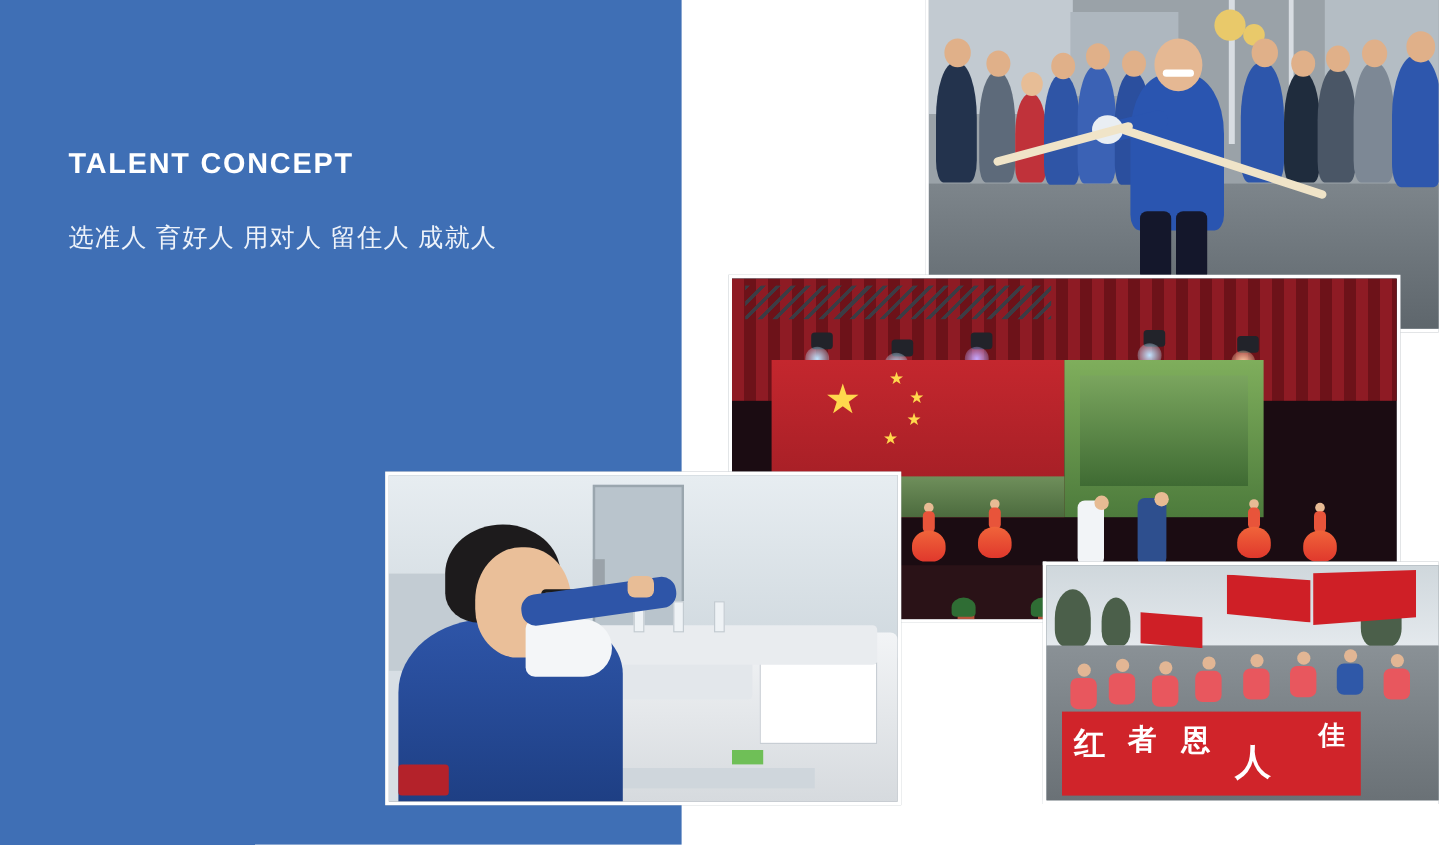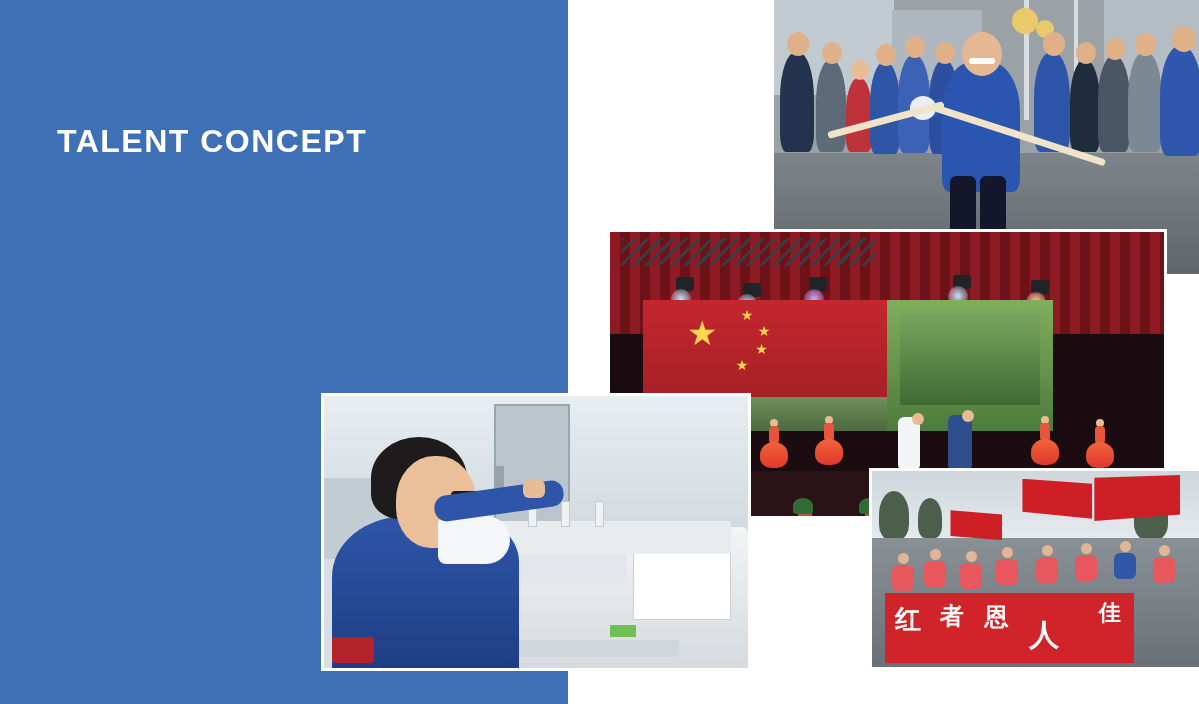--- a/index.html
+++ b/index.html
@@ -6,21 +6,21 @@
   html,body { width:1199px; height:704px; overflow:hidden; background:#ffffff;
     font-family:"Liberation Sans", sans-serif; }
   #page { position:relative; width:1199px; height:704px; background:#ffffff; }
 
   
   .blue-panel { position:absolute; left:0; top:0; width:568px; height:704px;
     background:#3f6fb5; }
   .panel-text { position:absolute; left:57px; top:96px; width:470px; }
   .title-cn { font-size:31px; font-weight:bold; color:#ffffff; letter-spacing:2px;
     line-height:1.2; }
-  .title-en { font-size:32px; font-weight:bold; color:#ffffff; letter-spacing:1.5px;
+  .title-en { font-size:24px; font-weight:bold; color:#ffffff; letter-spacing:1.5px;
     margin-top:28px; line-height:1.1; }
   .subtitle { font-size:21px; color:#eef3fa; margin-top:34px; letter-spacing:1px;
     line-height:1.4; font-weight:400; }
 
   
   .photo { position:absolute; overflow:hidden; background:#8c959d;
     border:3px solid #ffffff; }
 
   
   .ph-tug { left:771px; top:0px; width:428px; height:277px; border-top:none;
@@ -117,20 +117,21 @@
   .tree { position:absolute; background:#4b5f4a; border-radius:50% 50% 30% 30%; }
 </style>
 </head>
 <body>
 
 <div id="page">
 
   <div class="blue-panel">
     <div class="panel-text">
       <div class="title-en">TALENT CONCEPT</div>
+      <div class="subtitle">选准人 育好人 用对人 留住人 成就人</div>
     </div>
   </div>
 
   <div class="photo ph-tug">
     <div class="tug-bg">
       <div class="tug-bld" style="left:0;top:0;width:120px;height:95px;background:#c2cad1;"></div>
       <div class="tug-bld" style="left:118px;top:10px;width:90px;height:70px;background:#aeb7bf;"></div>
       <div class="tug-bld" style="left:330px;top:0;width:98px;height:120px;background:#b4bdc4;"></div>
       <div class="tug-pole" style="left:250px;top:0;height:120px;"></div>
       <div class="tug-lamp" style="left:238px;top:8px;"></div>

